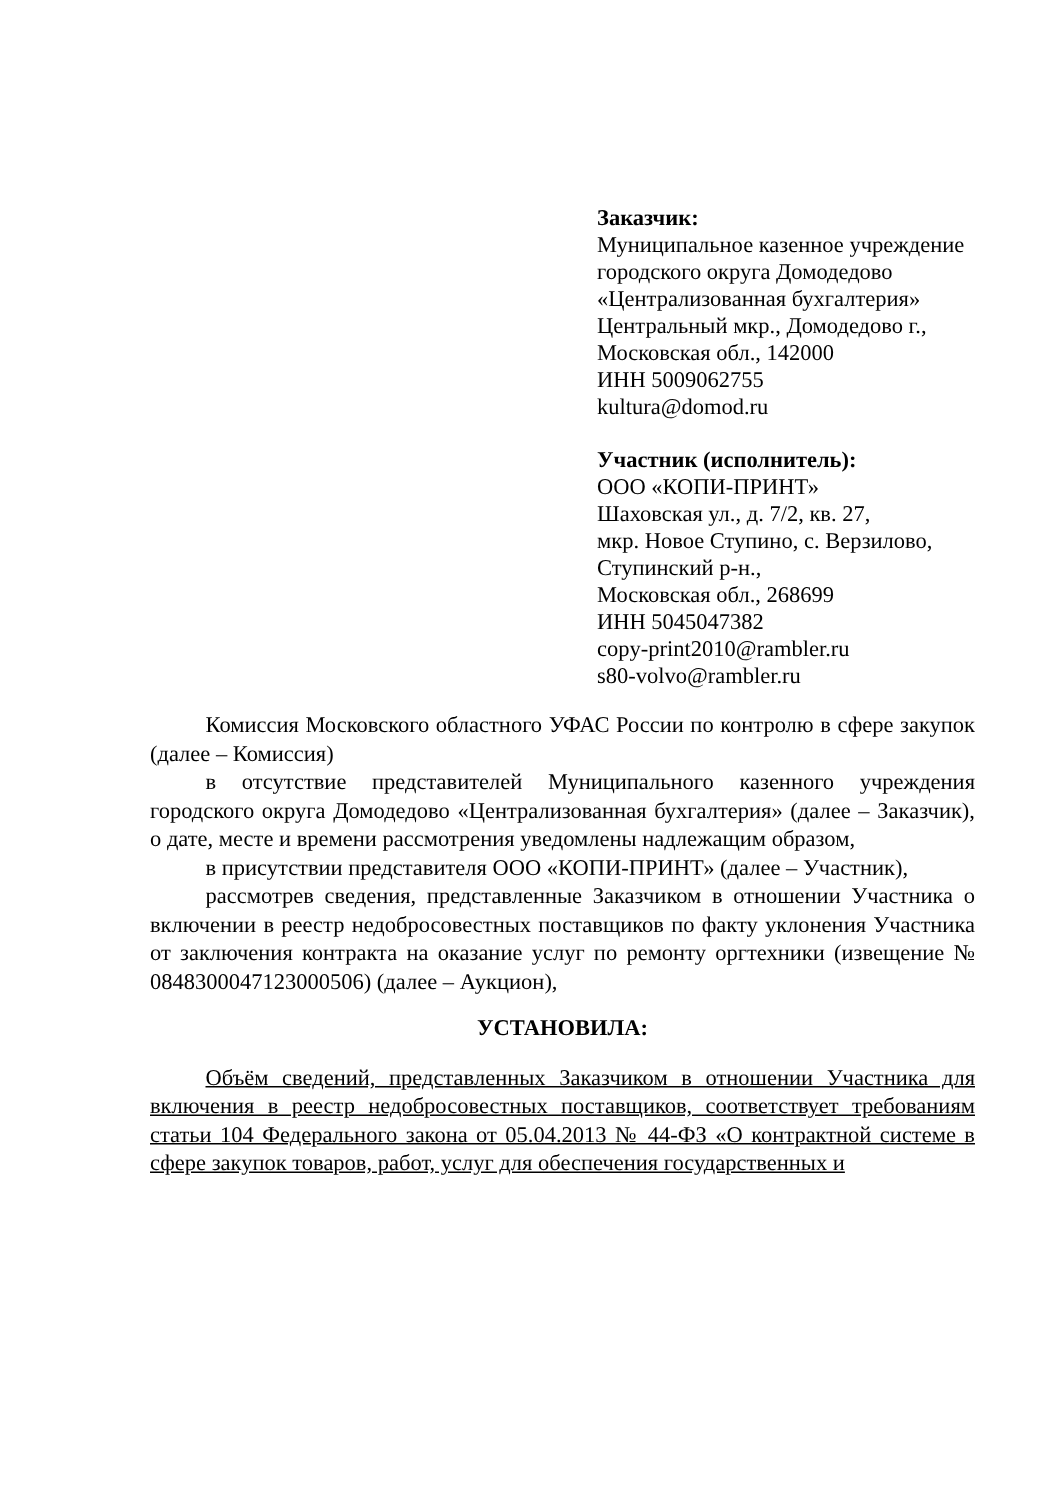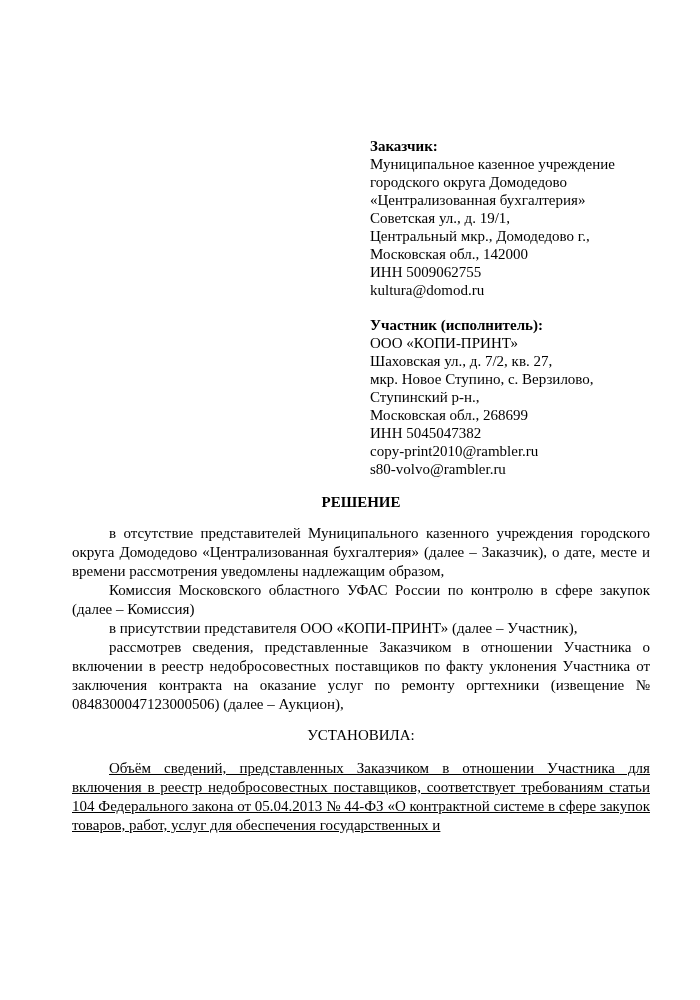--- a/index.html
+++ b/index.html
@@ -5,21 +5,21 @@
   html, body { margin: 0; padding: 0; background: #ffffff; }
   .page {
     position: relative;
     width: 700px;
     height: 1000px;
     background: #ffffff;
     color: #000000;
     font-family: "Liberation Serif", "DejaVu Serif", serif;
     font-size: 15px;
     box-sizing: border-box;
-    padding: 137px 50px 0 72px;
+    padding: 137px 50px 0 100px;
     overflow: hidden;
   }
   .addr-block {
     margin-left: 298px;
     line-height: 18px;
   }
   .addr-block .addr-label { font-weight: bold; }
   .addr-line { white-space: nowrap; }
   .participant-block { margin-top: 17px; }
   .title-block {
@@ -36,63 +36,61 @@
   }
   p.body-para {
     margin: 0;
     text-align: justify;
     text-indent: 37px;
     line-height: 19px;
   }
   .preamble { margin-top: 12px; }
   .resolution-heading {
     text-align: center;
-    font-weight: normal;
+    font-weight: bold;
     line-height: 19px;
     margin-top: 12px;
   }
   .findings { margin-top: 14px; text-decoration: underline; }
 </style>
 </head>
 <body>
 
 <div class="page">
 
   <div class="addr-block">
     <div class="addr-label">Заказчик:</div>
     <div class="addr-line">Муниципальное казенное учреждение</div>
     <div class="addr-line">городского округа Домодедово</div>
     <div class="addr-line">«Централизованная бухгалтерия»</div>
-    <div class="addr-line">Советская ул., д. 19/1,</div>
     <div class="addr-line">Центральный мкр., Домодедово г.,</div>
     <div class="addr-line">Московская обл., 142000</div>
     <div class="addr-line">ИНН 5009062755</div>
     <div class="addr-line">kultura@domod.ru</div>
   </div>
 
   <div class="addr-block participant-block">
     <div class="addr-label">Участник (исполнитель):</div>
     <div class="addr-line">ООО «КОПИ-ПРИНТ»</div>
     <div class="addr-line">Шаховская ул., д. 7/2, кв. 27,</div>
     <div class="addr-line">мкр. Новое Ступино, с. Верзилово,</div>
     <div class="addr-line">Ступинский р-н.,</div>
     <div class="addr-line">Московская обл., 268699</div>
     <div class="addr-line">ИНН 5045047382</div>
     <div class="addr-line">copy-print2010@rambler.ru</div>
     <div class="addr-line">s80-volvo@rambler.ru</div>
   </div>
 
   <div class="title-block">
-    <div class="title-heading">РЕШЕНИЕ</div>
   </div>
 
 
   <div class="preamble">
+    <p class="body-para">Комиссия Московского областного УФАС России по контролю в сфере закупок (далее – Комиссия)</p>
     <p class="body-para">в отсутствие представителей Муниципального казенного учреждения городского округа Домодедово «Централизованная бухгалтерия» (далее – Заказчик), о дате, месте и времени рассмотрения уведомлены надлежащим образом,</p>
-    <p class="body-para">Комиссия Московского областного УФАС России по контролю в сфере закупок (далее – Комиссия)</p>
     <p class="body-para">в присутствии представителя ООО «КОПИ-ПРИНТ» (далее – Участник),</p>
     <p class="body-para">рассмотрев сведения, представленные Заказчиком в отношении Участника о включении в реестр недобросовестных поставщиков по факту уклонения Участника от заключения контракта на оказание услуг по ремонту оргтехники (извещение № 0848300047123000506) (далее – Аукцион),</p>
   </div>
 
   <div class="resolution-heading">УСТАНОВИЛА:</div>
 
   <div class="findings">
     <p class="body-para">Объём сведений, представленных Заказчиком в отношении Участника для включения в реестр недобросовестных поставщиков, соответствует требованиям статьи 104 Федерального закона от 05.04.2013 № 44-ФЗ «О контрактной системе в сфере закупок товаров, работ, услуг для обеспечения государственных и</p>
   </div>
 

